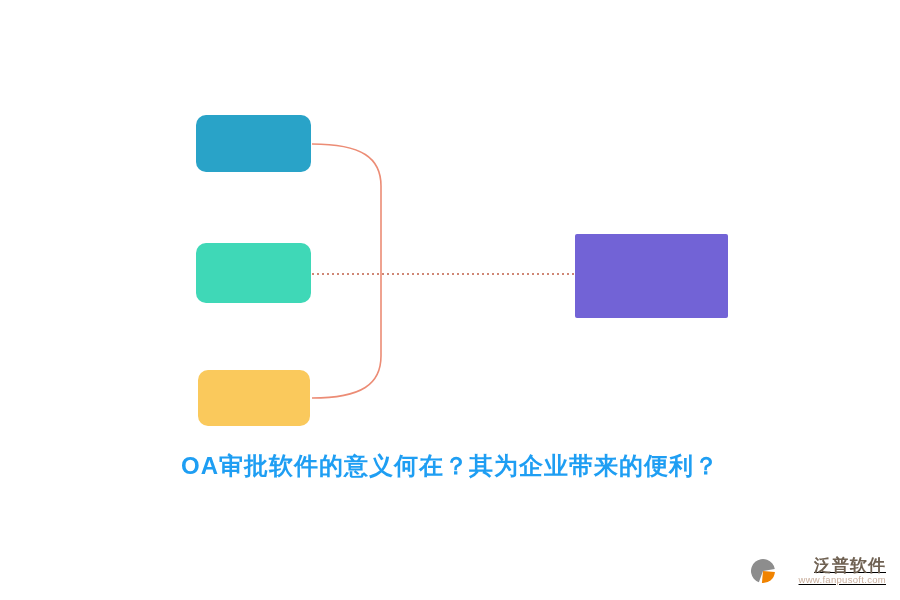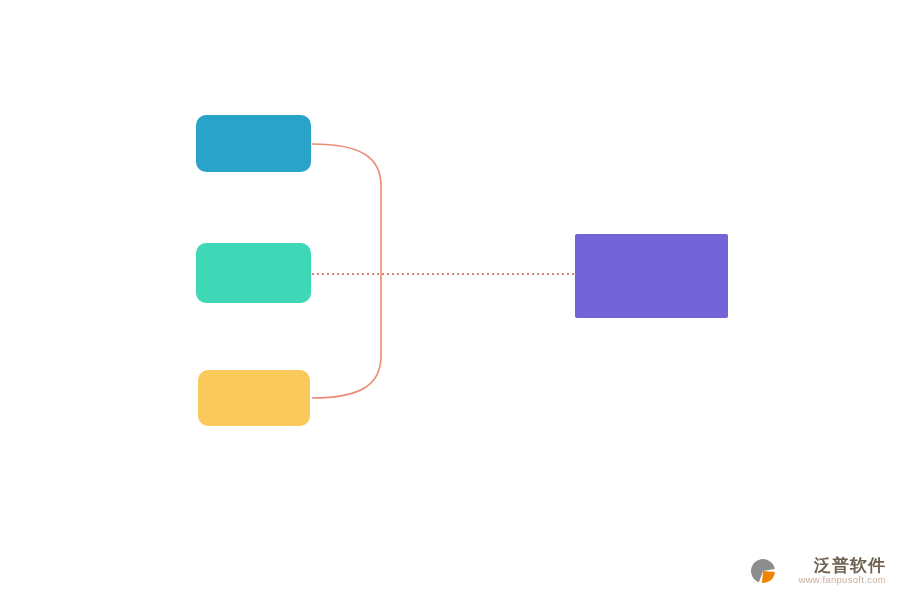--- a/index.html
+++ b/index.html
@@ -36,20 +36,21 @@
     font-weight: bold;
     letter-spacing: 1px;
   }
   .footer {
     position: absolute;
     right: 14px;
     bottom: 14px;
     display: flex;
     align-items: center;
     gap: 6px;
+    text-decoration: underline;
   }
   .brand-col {
     display: flex;
     flex-direction: column;
     align-items: flex-end;
     line-height: 1.15;
   }
   .brand-name {
     font-size: 17px;
     font-weight: bold;
@@ -71,20 +72,21 @@
   </svg>
 
   <div class="node branch branch-top" style="background: rgb(41, 163, 200);"></div>
 
   <div class="node branch branch-middle" style="background: rgb(63, 216, 183);"></div>
 
   <div class="node branch branch-bottom" style="background: rgb(250, 201, 92);"></div>
 
   <div class="node root" style="background: rgb(114, 99, 214);"></div>
 
+  <h1 class="title" style="color: rgb(30, 158, 243);">OA审批软件的意义何在？其为企业带来的便利？</h1>
 
   <div class="footer">
     <svg width="28" height="28" viewBox="0 0 28 28" aria-hidden="true">
       <path d="M14,14 L9.9,25.3 A12,12 0 1 1 25.8,11.9 Z" fill="#8D8D8D"></path>
       <path d="M14,14 L25.95,15.05 A12,12 0 0 1 12.95,25.96 Z" fill="#F08300"></path>
     </svg>
     <div class="brand-col">
       <span class="brand-name" style="color: rgb(111, 97, 82);">泛普软件</span>
       <span class="brand-url" style="color: rgb(201, 174, 156); margin-left: 16px;">www.fanpusoft.com</span>
     </div>

